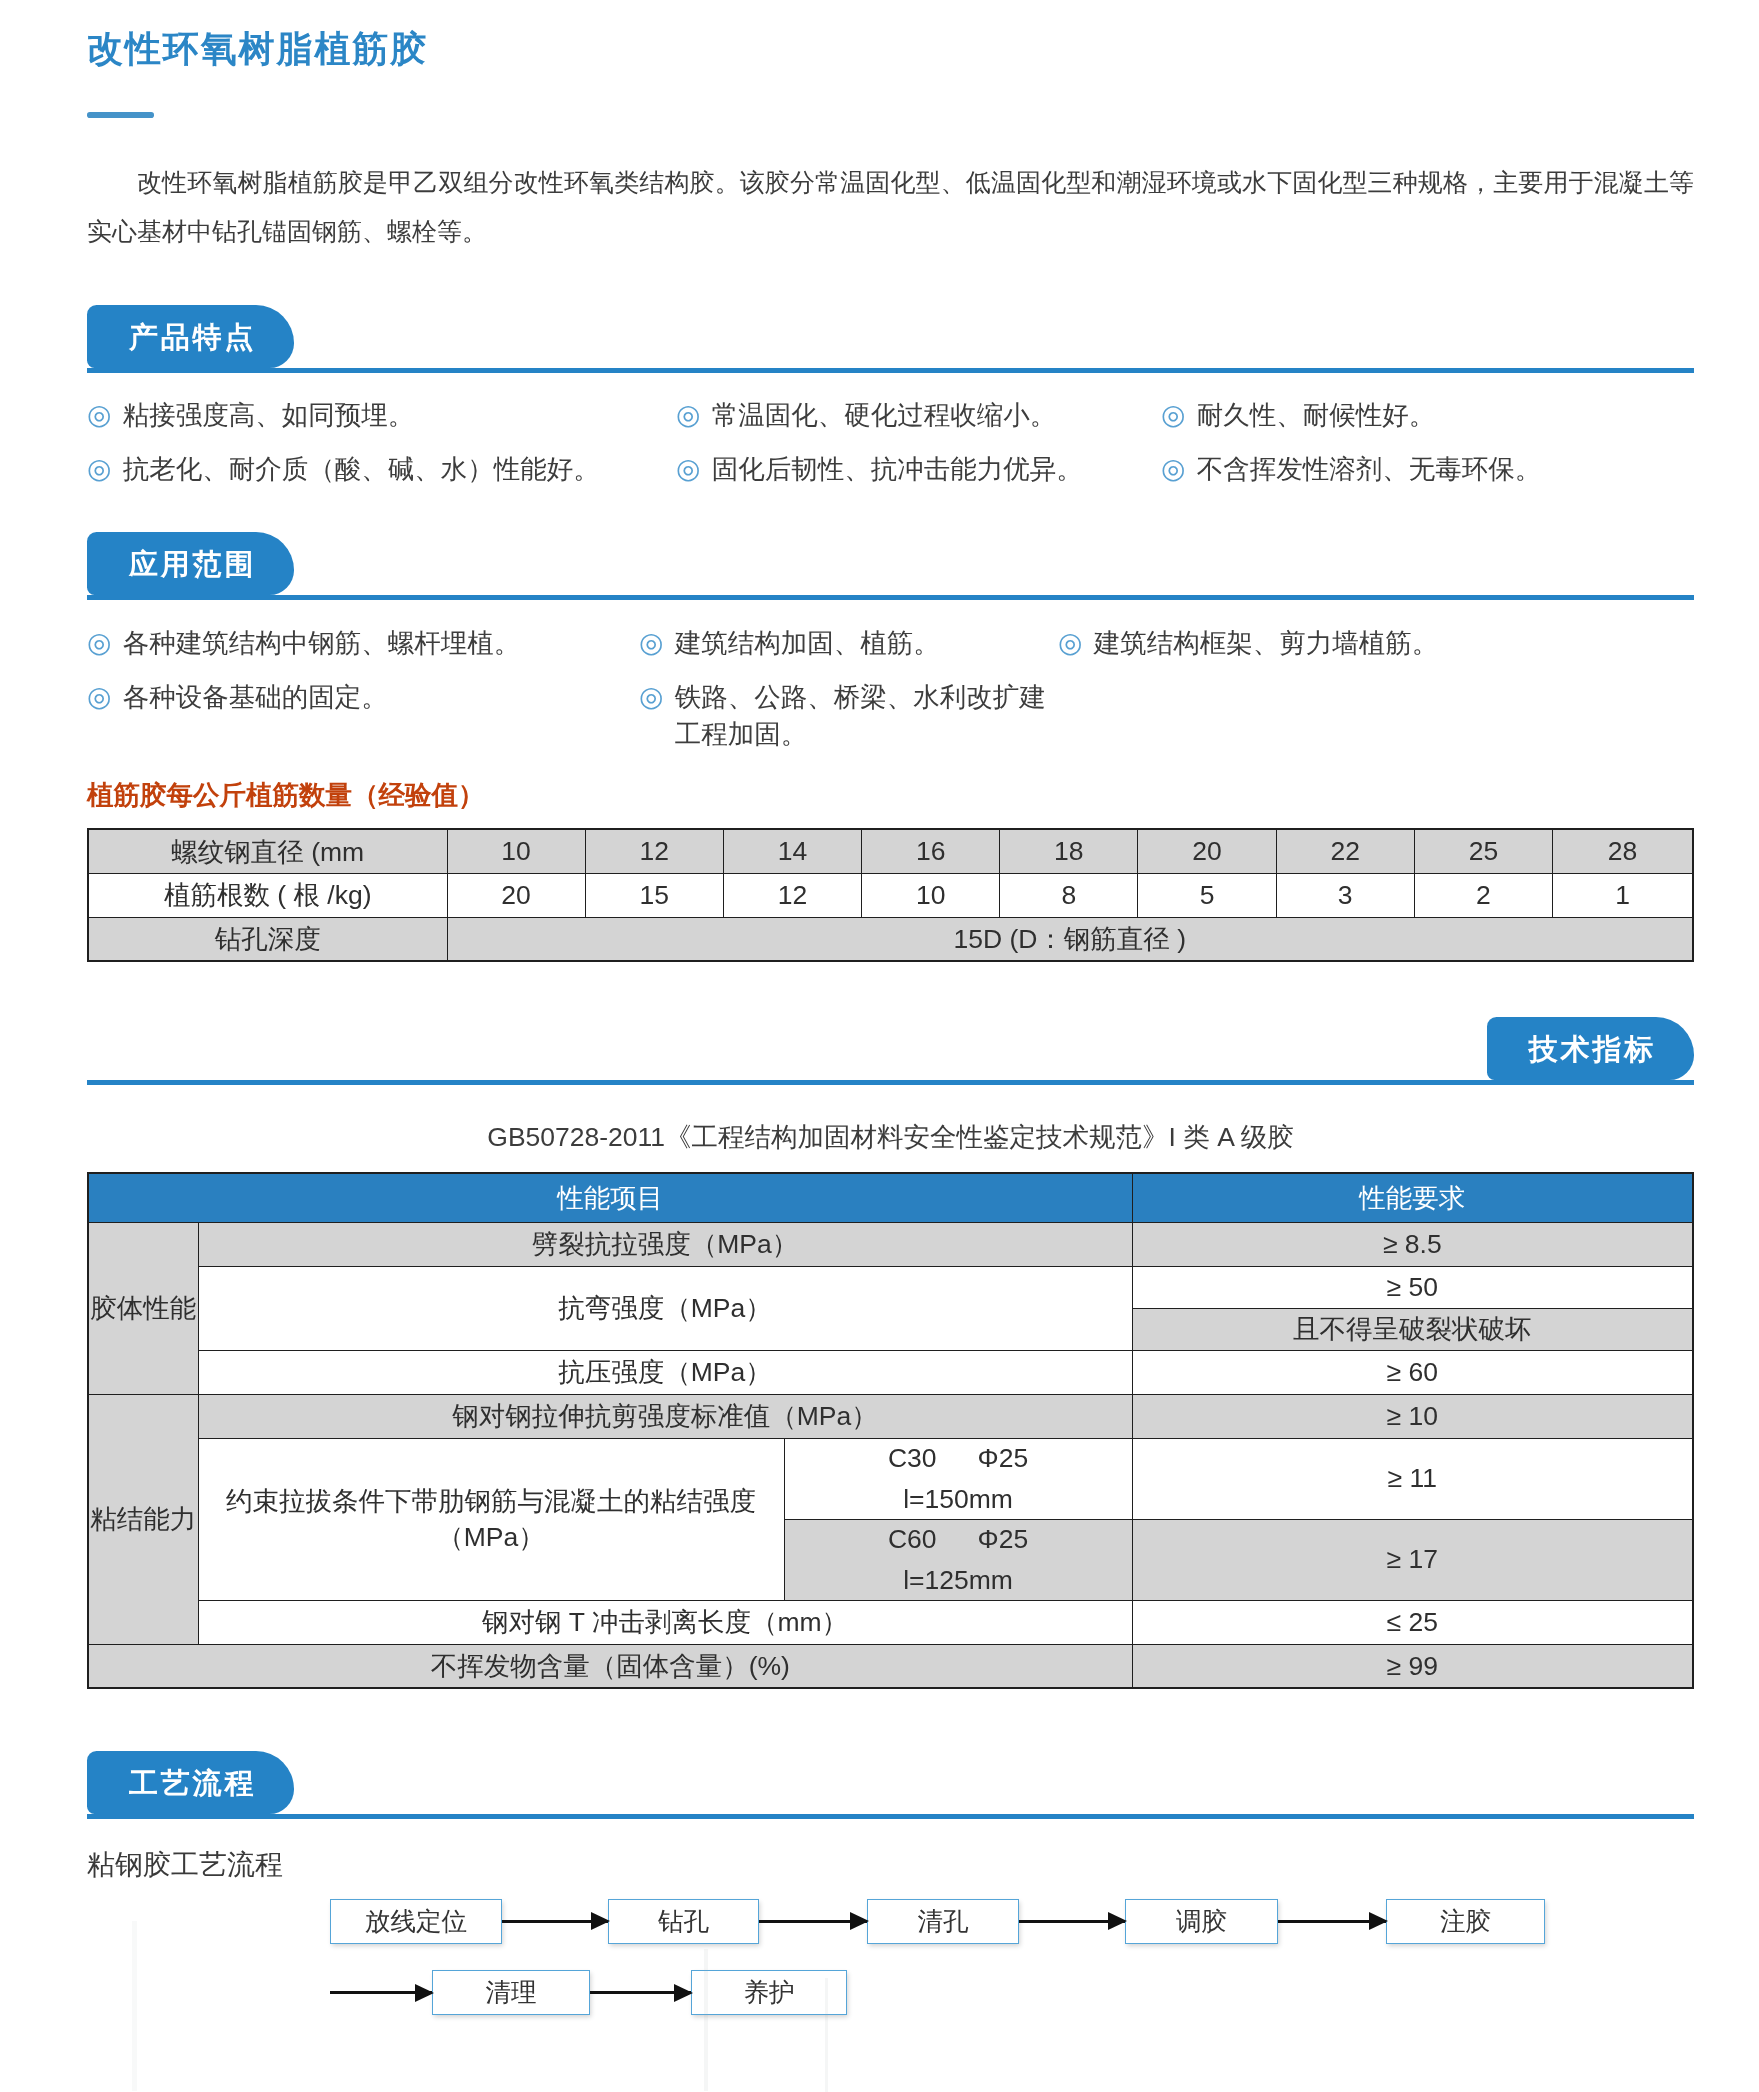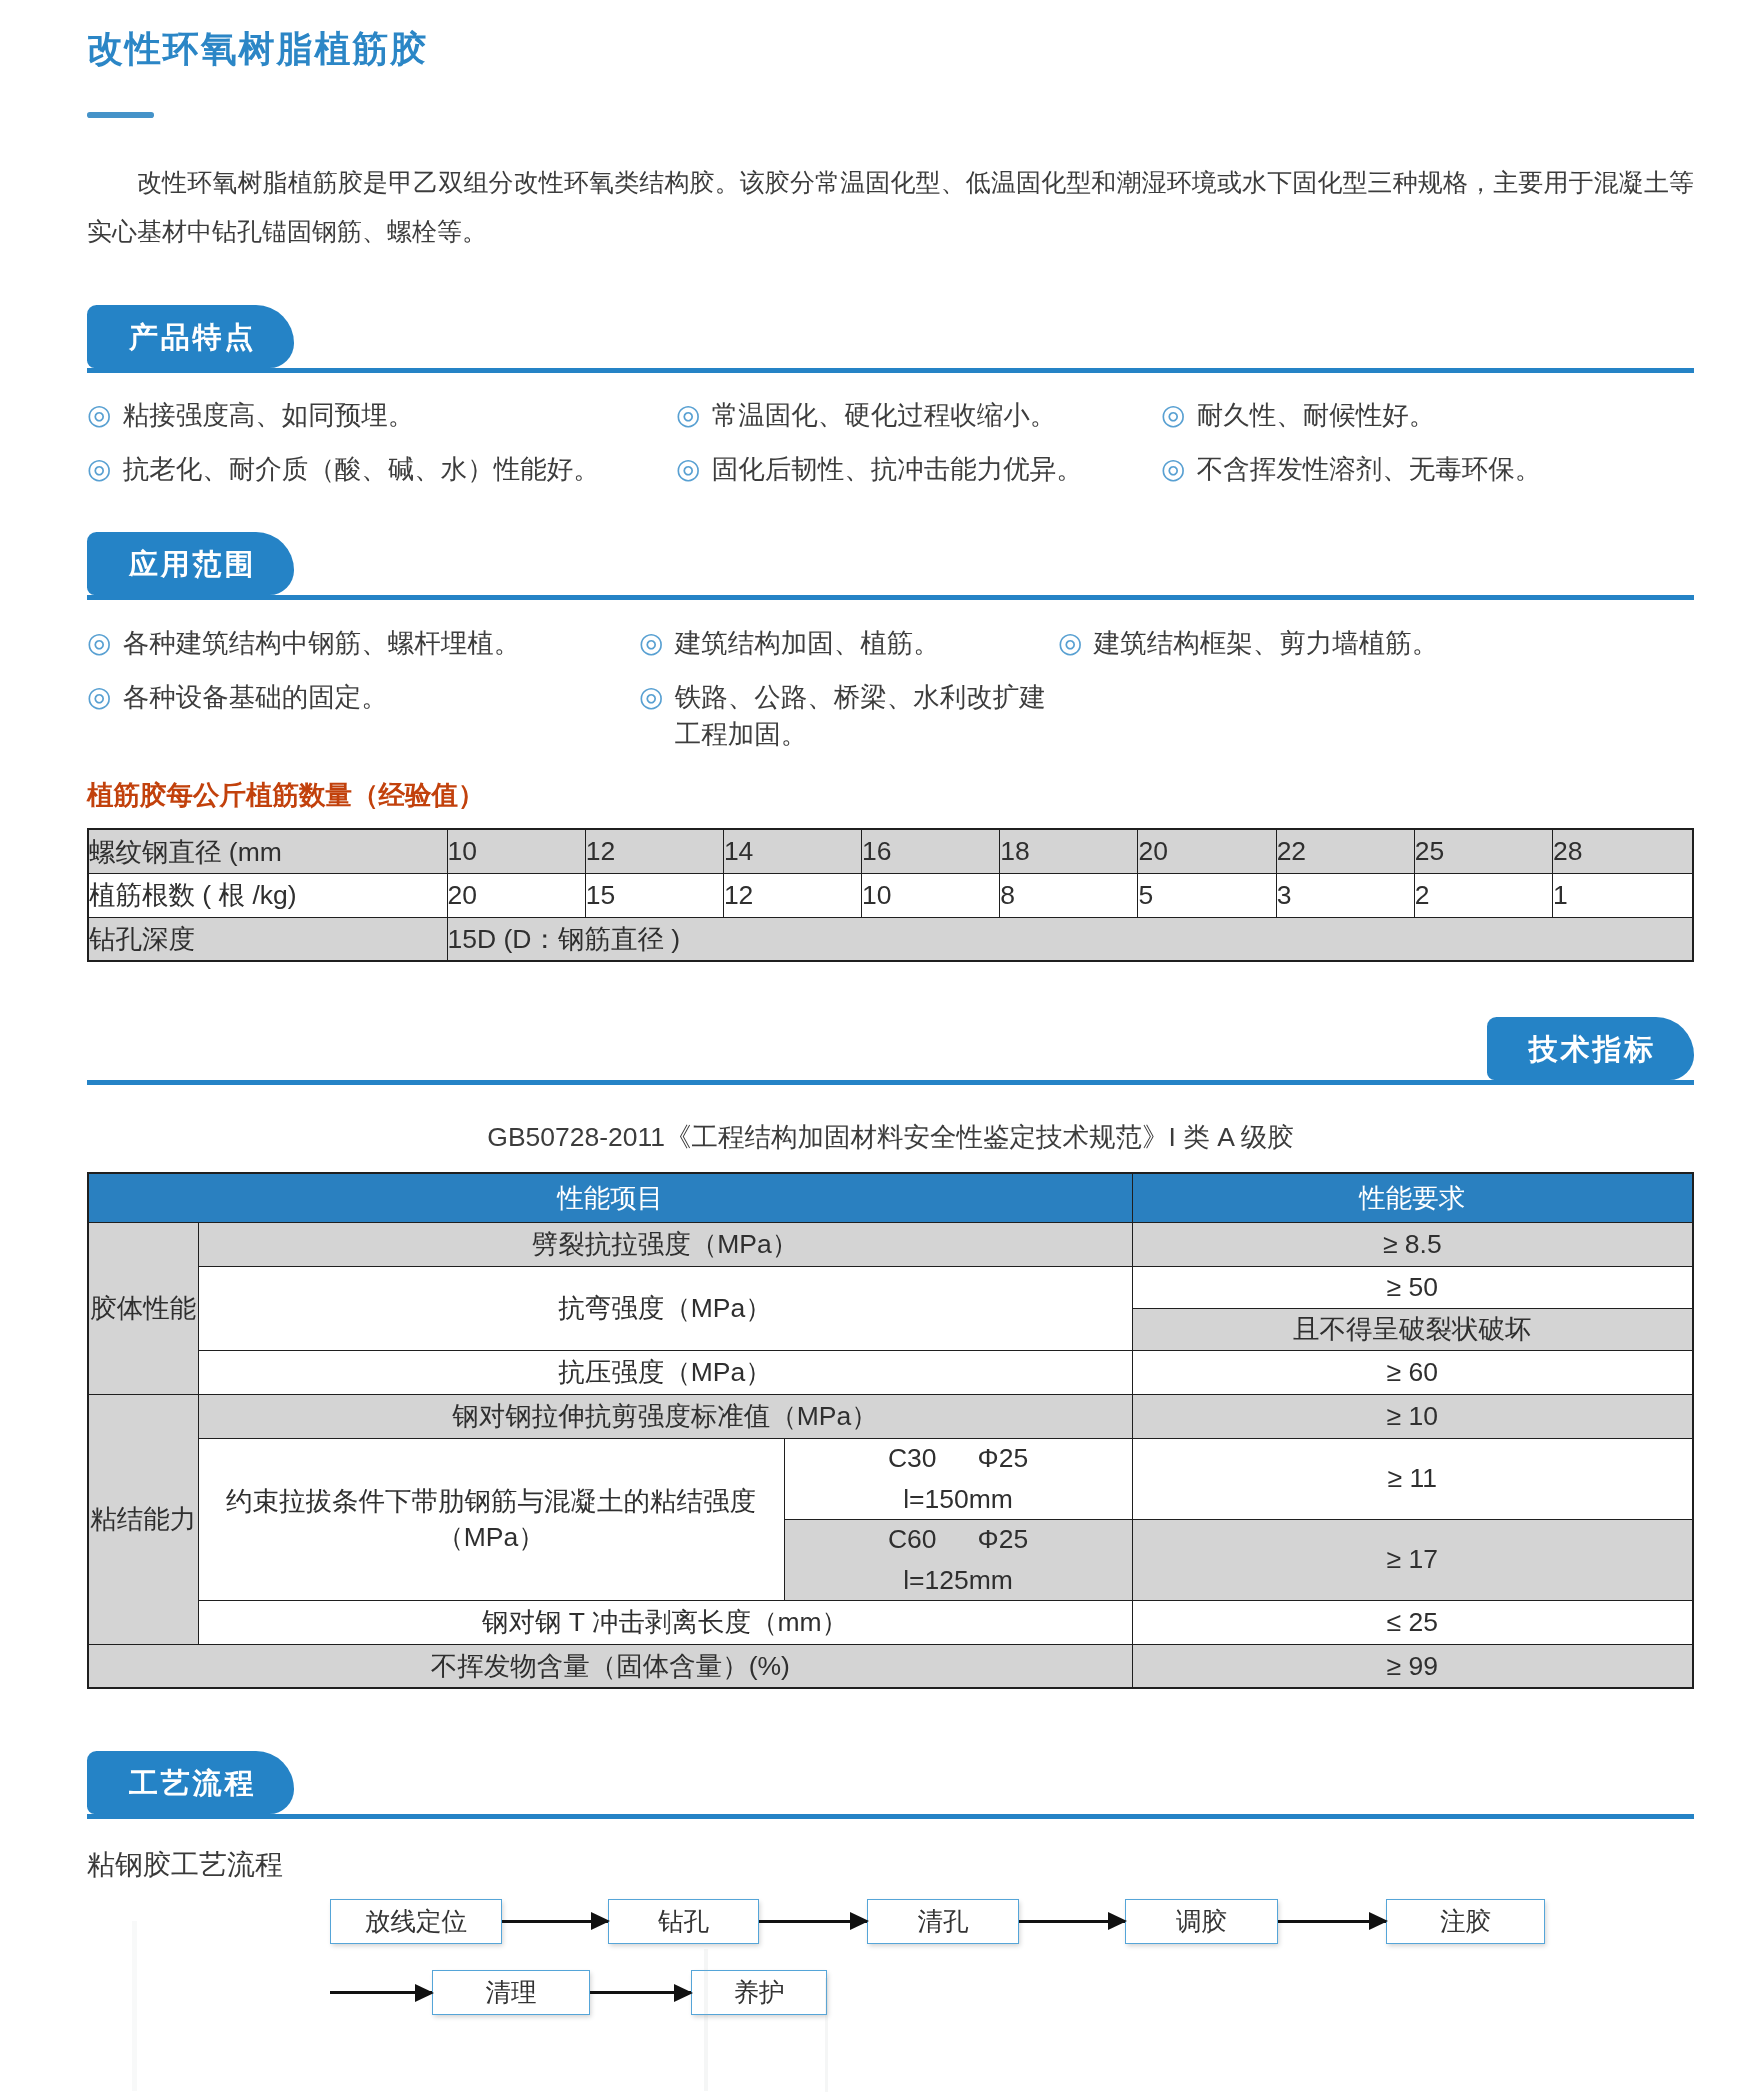--- a/index.html
+++ b/index.html
@@ -43,21 +43,21 @@
   .cols.features{grid-template-columns:589px 485px auto;}
   .cols.apps{grid-template-columns:552px 419px auto;}
   .li{display:flex;align-items:flex-start;font-size:26.5px;line-height:1.4;color:#3d3d3d;}
   .li .ring{color:#58a0d2;font-size:28px;margin-right:11.4px;line-height:1.3;}
 
   
   .tbl-caption{margin-top:24px;font-size:26.5px;font-weight:bold;color:#c2410c;}
   table{border-collapse:collapse;}
   .rebar{width:100%;margin-top:15px;border:2.8px solid var(--line-dark);}
   .rebar td{
-    border:1.9px solid var(--line-dark);height:44px;text-align:left;
+    border:1.9px solid var(--line-dark);height:44px;text-align:center;
     font-size:26.5px;color:#2f2f2f;
   }
   .rebar .lbl{width:359px;}
   .g{background:var(--gray-cell);}
 
   
   .spec-caption{margin-top:34px;text-align:center;font-size:26.5px;color:#3c3c3c;}
   .spec{width:100%;margin-top:17px;border:2.8px solid var(--line-dark);}
   .spec th,.spec td{border:1.9px solid var(--line-dark);text-align:center;font-size:26.5px;font-weight:normal;color:#2f2f2f;}
   .spec th{background:var(--table-head);color:#ffffff;height:49px;text-align:center;}
@@ -70,21 +70,21 @@
   .process-subtitle{margin-top:26.5px;font-size:28px;color:#3a3a3a;}
   .flow-row{display:flex;align-items:center;margin-left:243px;}
   .flow-row.r1{margin-top:15px;}
   .flow-row.r2{margin-top:26.5px;}
   .fb{
     height:45px;border:1.9px solid var(--flow-border);background:#ffffff;
     display:flex;align-items:center;justify-content:center;
     font-size:25.6px;color:#333;box-shadow:1.9px 2.8px 4.7px rgba(0,0,0,0.18);
   }
   .w182{width:172px;} .w160{width:151px;} .w161{width:152px;} .w162{width:153px;}
-  .w168{width:159px;} .w167{width:158px;} .w165{width:136px;}
+  .w168{width:159px;} .w167{width:158px;} .w165{width:156px;}
   .arrow{position:relative;height:2.8px;background:#111;align-self:center;}
   .arrow::after{
     content:"";position:absolute;right:-1.9px;top:50%;transform:translateY(-50%);
     border-left:19px solid #111;border-top:9.5px solid transparent;border-bottom:9.5px solid transparent;
   }
   .a112{width:106px;} .a114{width:108px;} .a108{width:102px;} .a107{width:101px;}
 
   
   .watermark{position:absolute;background:#9aa3a8;opacity:0.10;}
   .wm1{left:704px;top:1949px;width:3.8px;height:142px;}

